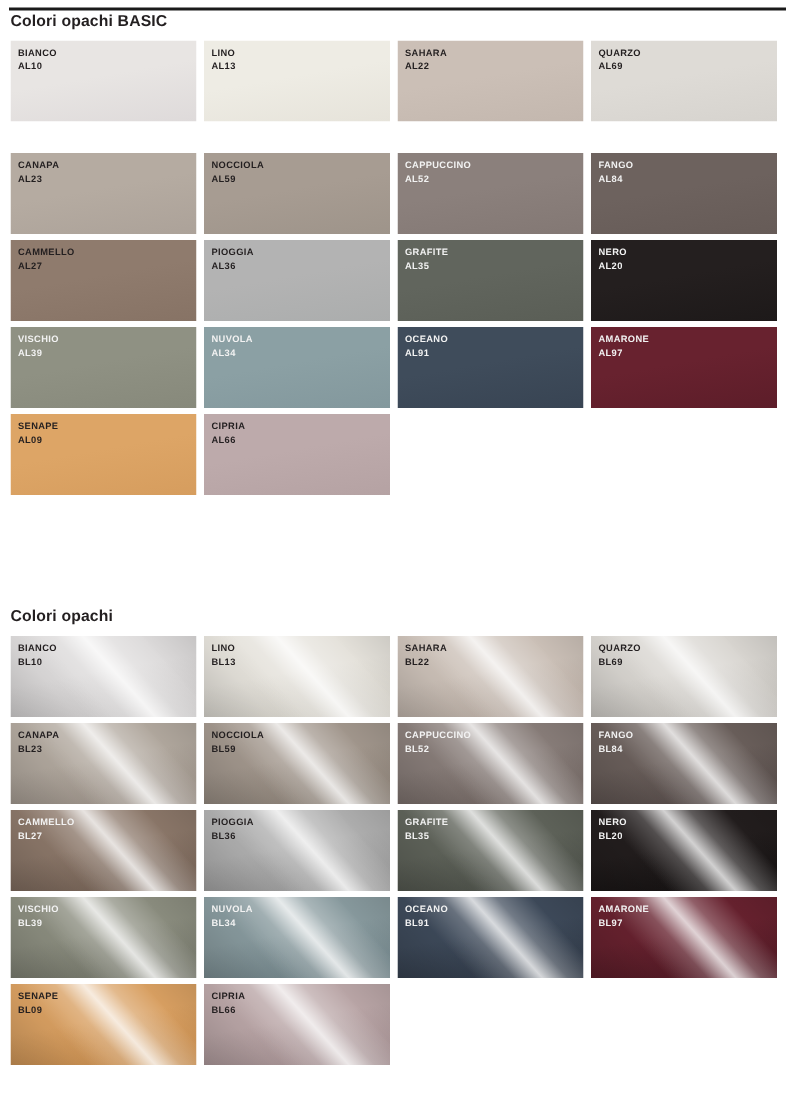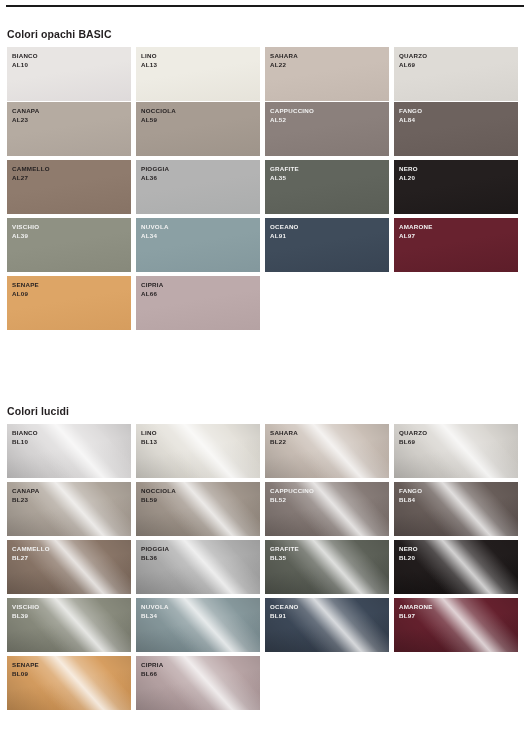--- a/index.html
+++ b/index.html
@@ -85,21 +85,21 @@
   .dark-text .nm, .dark-text .cd { color: #231f20; }
 </style>
 </head>
 <body>
 
 <div class="page">
 
   <div class="top-rule"></div>
 
   <div id="sections-host">
-      <div class="section" style="top: 28px;">
+      <div class="section" style="top: 8px;">
         <div class="section-title">Colori opachi BASIC</div>
         <div class="grid">
           <div class="row">
             <div class="swatch">
               <div class="fill" style="background: linear-gradient(170deg, rgb(232, 229, 227) 0%, rgb(232, 229, 227) 45%, rgb(222, 218, 218) 100%);"></div>
               <div class="swatch-label dark-text">
                 <span class="nm">BIANCO</span>
                 <span class="cd">AL10</span>
               </div>
             </div>
@@ -231,21 +231,21 @@
               <div class="fill" style="background: linear-gradient(170deg, rgb(189, 170, 171) 0%, rgb(189, 170, 171) 45%, rgb(181, 162, 163) 100%);"></div>
               <div class="swatch-label dark-text">
                 <span class="nm">CIPRIA</span>
                 <span class="cd">AL66</span>
               </div>
             </div>
           </div>
         </div>
       </div>
       <div class="section" style="top: 405px;">
-        <div class="section-title">Colori lucidi</div>
+        <div class="section-title">Colori opachi</div>
         <div class="grid">
           <div class="row">
             <div class="swatch">
               <div class="fill" style="background: linear-gradient(170deg, rgb(220, 218, 218) 0%, rgb(220, 218, 218) 45%, rgb(201, 199, 199) 100%);"></div>
               <div class="gloss" style="background: linear-gradient(48deg, rgba(255, 255, 255, 0) 30%, rgba(255, 255, 255, 0.22) 45%, rgba(255, 255, 255, 0.8) 56%, rgba(255, 255, 255, 0.28) 66%, rgba(255, 255, 255, 0) 80%);"></div>
               <div class="gloss" style="background: linear-gradient(48deg, rgba(0, 0, 0, 0.18) 0%, rgba(0, 0, 0, 0.04) 26%, rgba(0, 0, 0, 0) 40%, rgba(0, 0, 0, 0) 78%, rgba(0, 0, 0, 0.1) 100%);"></div>
               <div class="swatch-label dark-text">
                 <span class="nm">BIANCO</span>
                 <span class="cd">BL10</span>
               </div>

